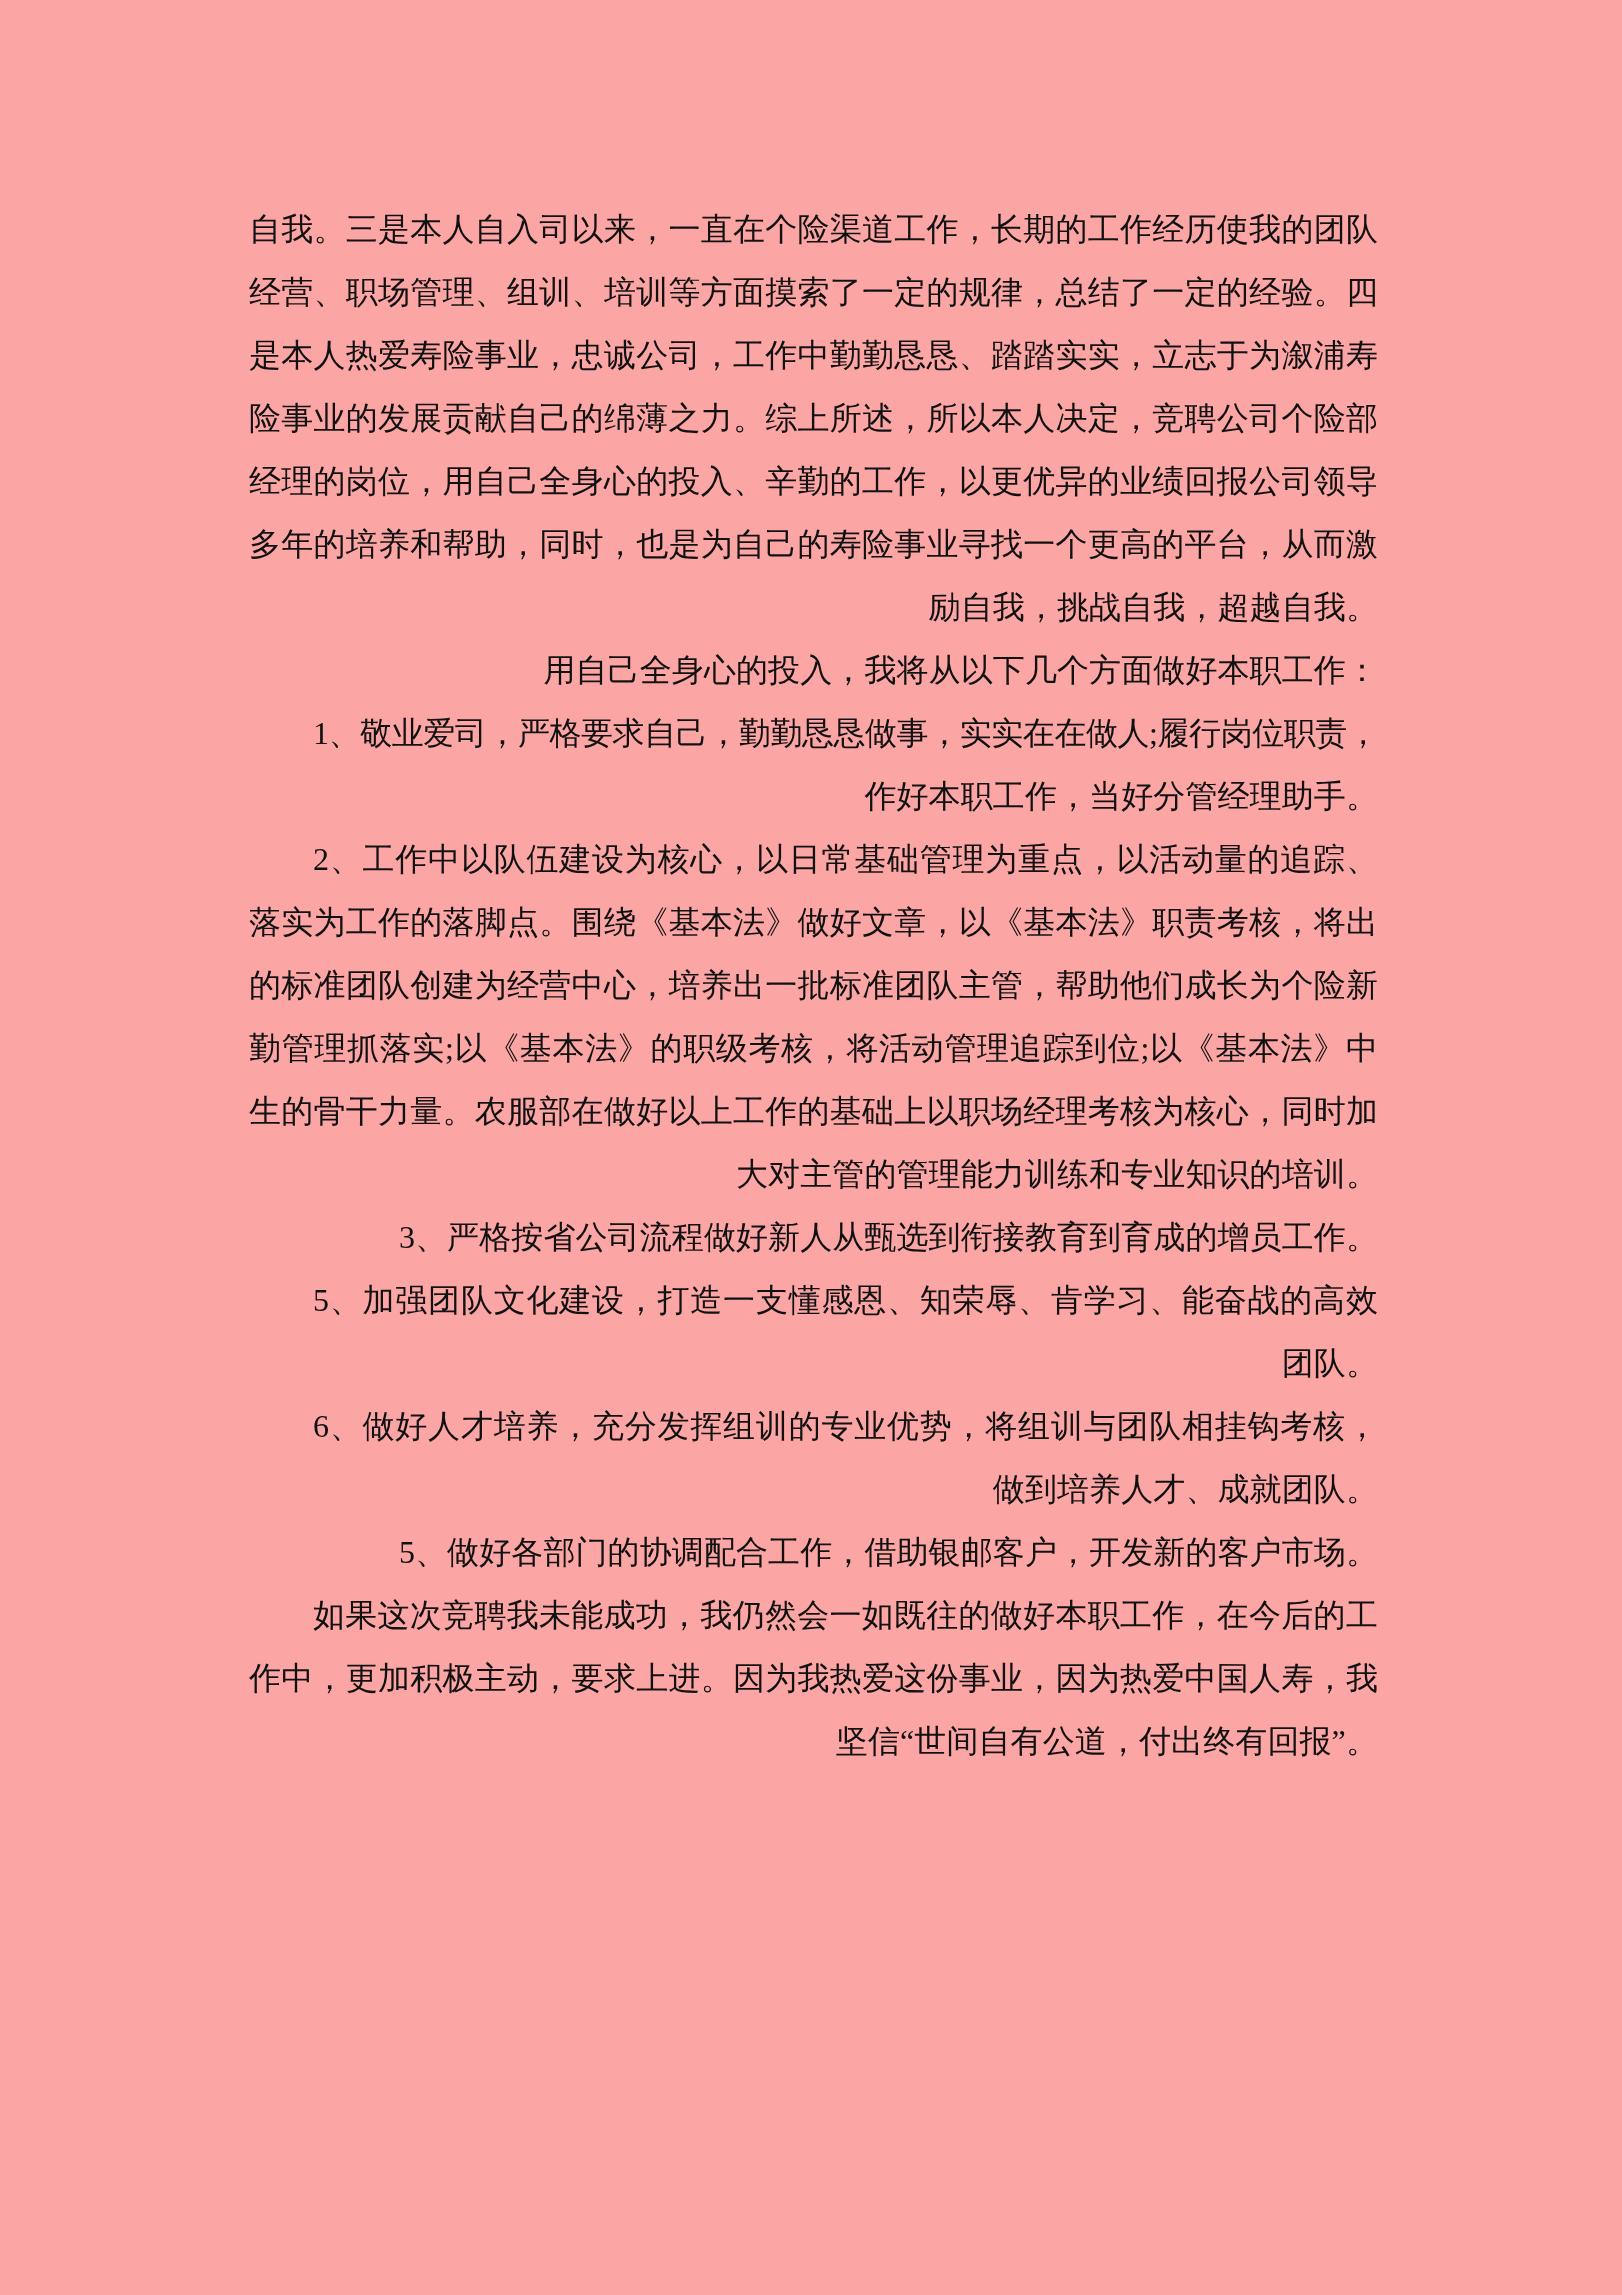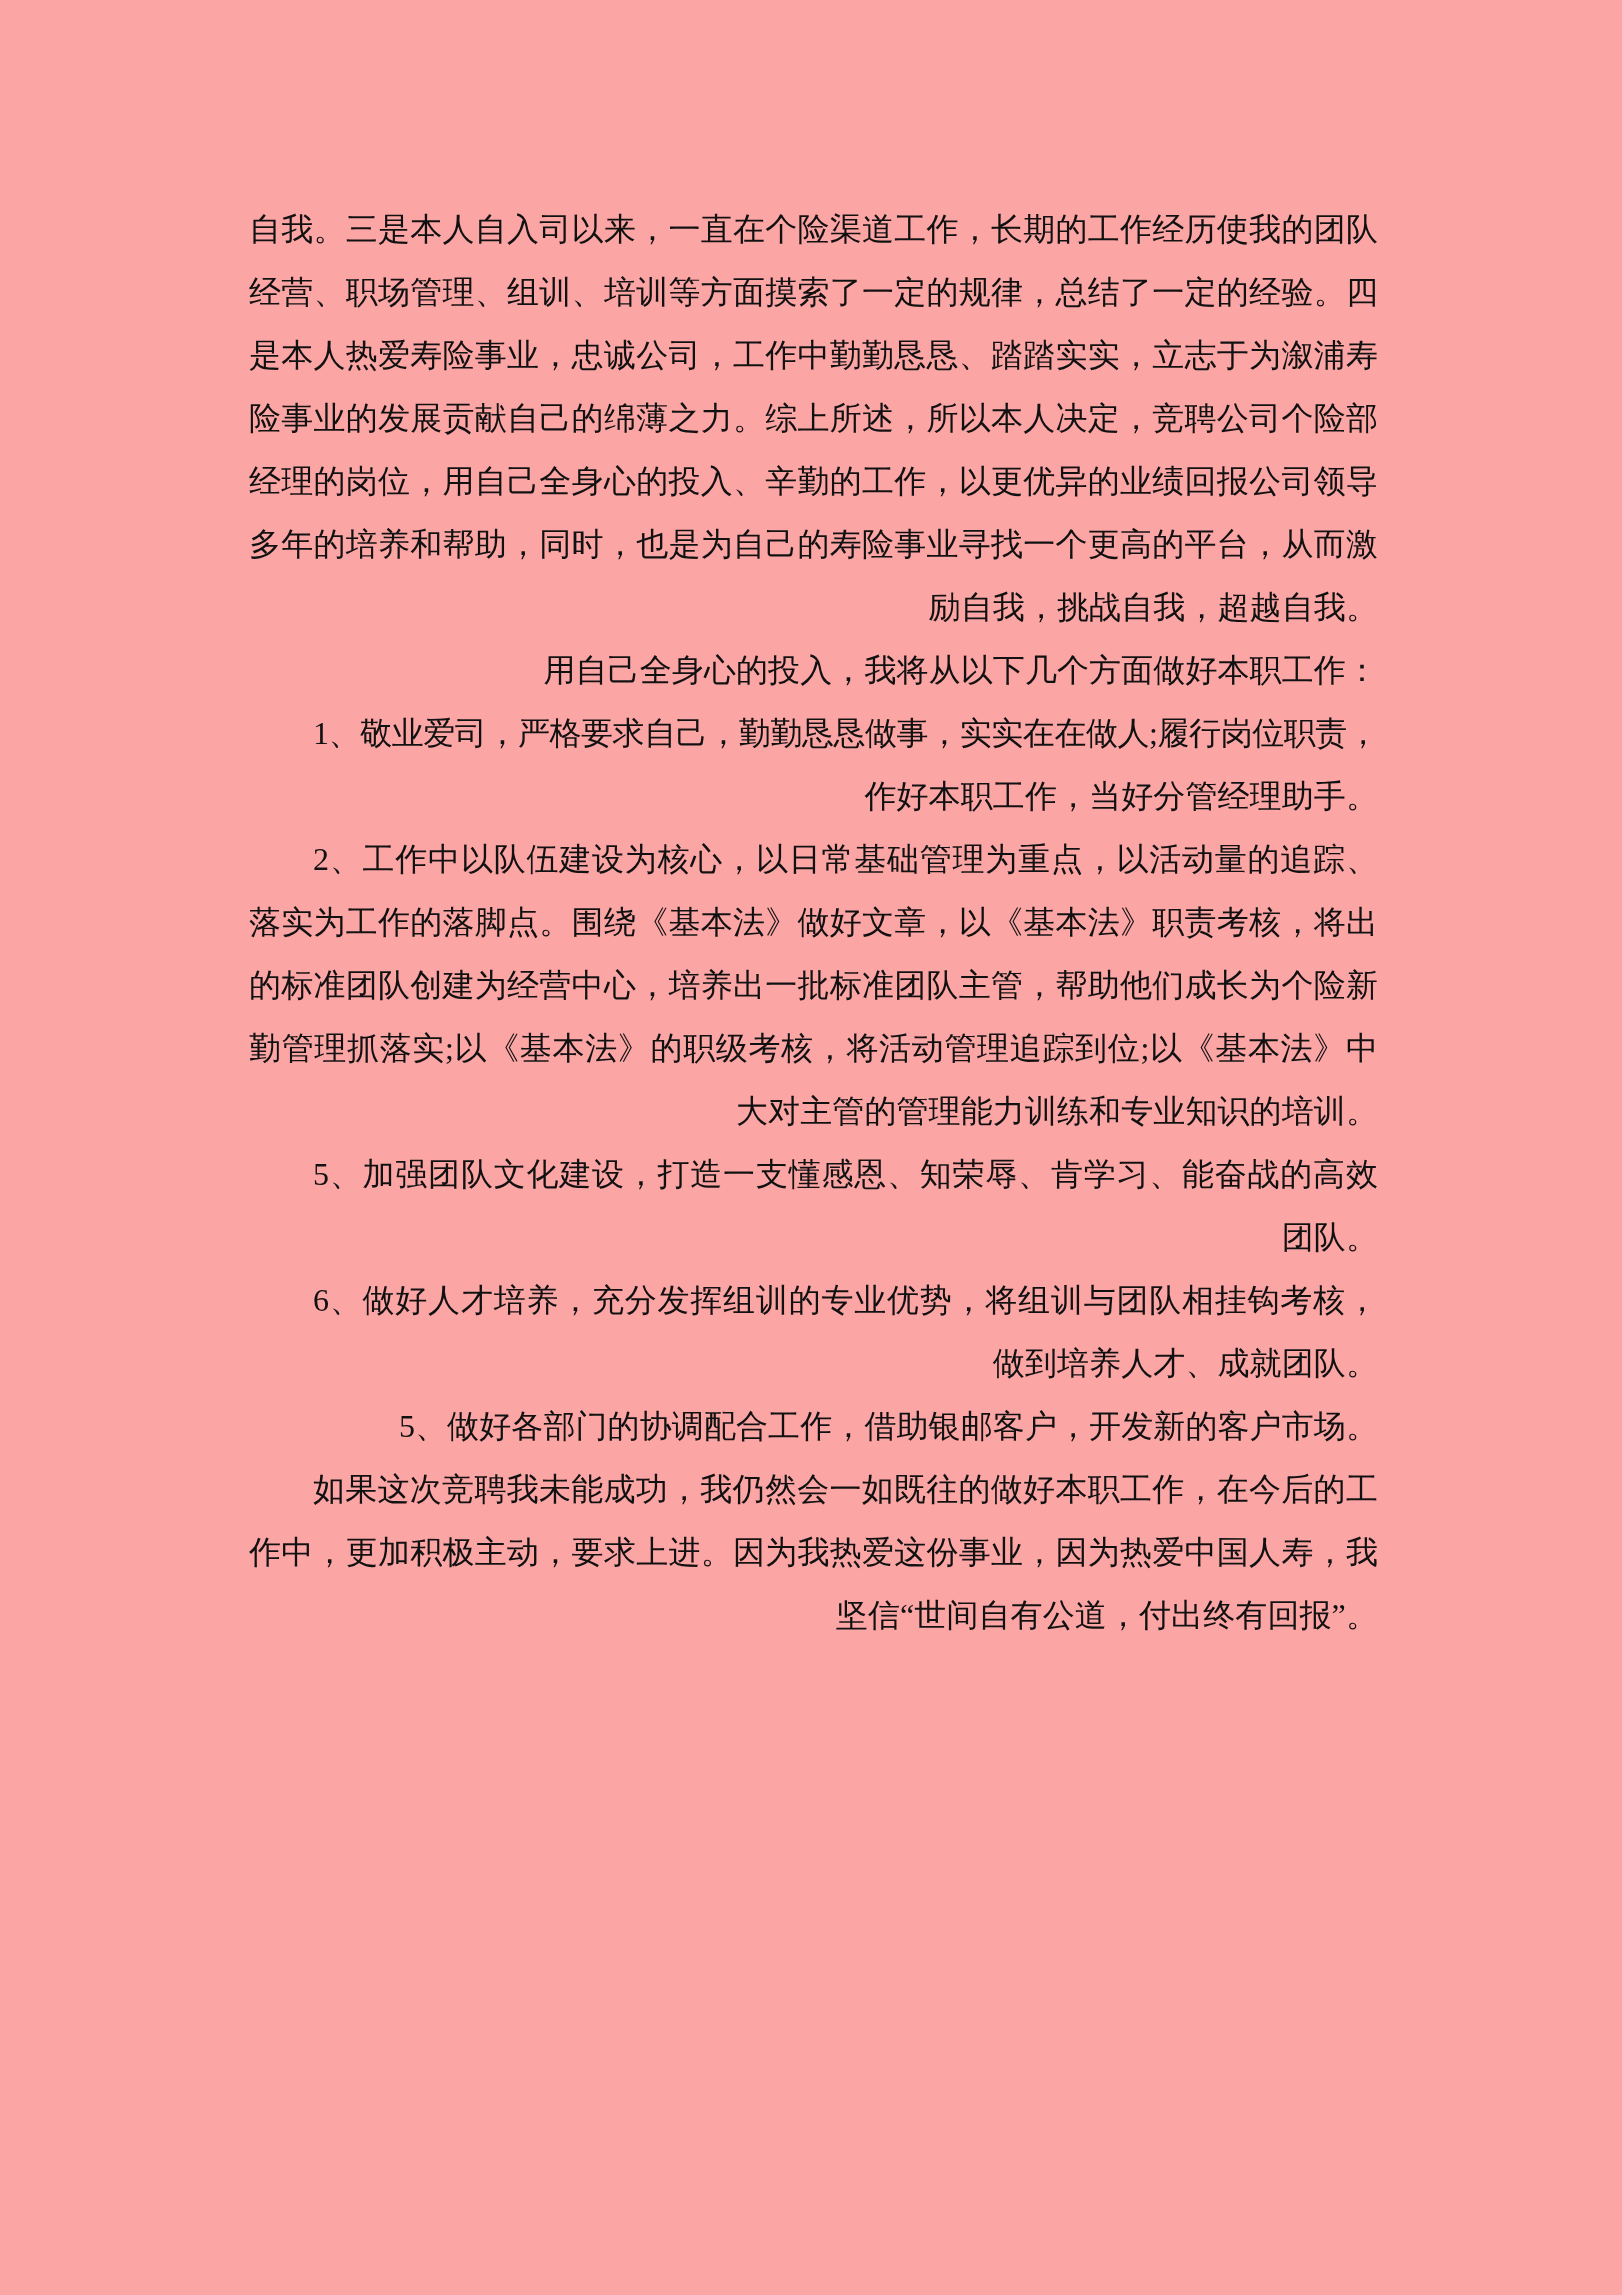--- a/index.html
+++ b/index.html
@@ -57,21 +57,23 @@
     <div class="ln j">经理的岗位，用自己全身心的投入、辛勤的工作，以更优异的业绩回报公司领导</div>
     <div class="ln j">多年的培养和帮助，同时，也是为自己的寿险事业寻找一个更高的平台，从而激</div>
     <div class="ln">励自我，挑战自我，超越自我。</div>
     <div class="ln in">用自己全身心的投入，我将从以下几个方面做好本职工作：</div>
     <div class="ln in j tight">1、敬业爱司，严格要求自己，勤勤恳恳做事，实实在在做人;履行岗位职责，</div>
     <div class="ln">作好本职工作，当好分管经理助手。</div>
     <div class="ln in j">2、工作中以队伍建设为核心，以日常基础管理为重点，以活动量的追踪、</div>
     <div class="ln j">落实为工作的落脚点。围绕《基本法》做好文章，以《基本法》职责考核，将出</div>
     <div class="ln j">的标准团队创建为经营中心，培养出一批标准团队主管，帮助他们成长为个险新</div>
     <div class="ln j">勤管理抓落实;以《基本法》的职级考核，将活动管理追踪到位;以《基本法》中</div>
+    <div class="ln j">生的骨干力量。农服部在做好以上工作的基础上以职场经理考核为核心，同时加</div>
     <div class="ln">大对主管的管理能力训练和专业知识的培训。</div>
+    <div class="ln in">3、严格按省公司流程做好新人从甄选到衔接教育到育成的增员工作。</div>
     <div class="ln in j">5、加强团队文化建设，打造一支懂感恩、知荣辱、肯学习、能奋战的高效</div>
     <div class="ln">团队。</div>
     <div class="ln in j">6、做好人才培养，充分发挥组训的专业优势，将组训与团队相挂钩考核，</div>
     <div class="ln">做到培养人才、成就团队。</div>
     <div class="ln in">5、做好各部门的协调配合工作，借助银邮客户，开发新的客户市场。</div>
     <div class="ln in j">如果这次竞聘我未能成功，我仍然会一如既往的做好本职工作，在今后的工</div>
     <div class="ln j">作中，更加积极主动，要求上进。因为我热爱这份事业，因为热爱中国人寿，我</div>
     <div class="ln">坚信“世间自有公道，付出终有回报”。</div>
   </div>
 </div>

